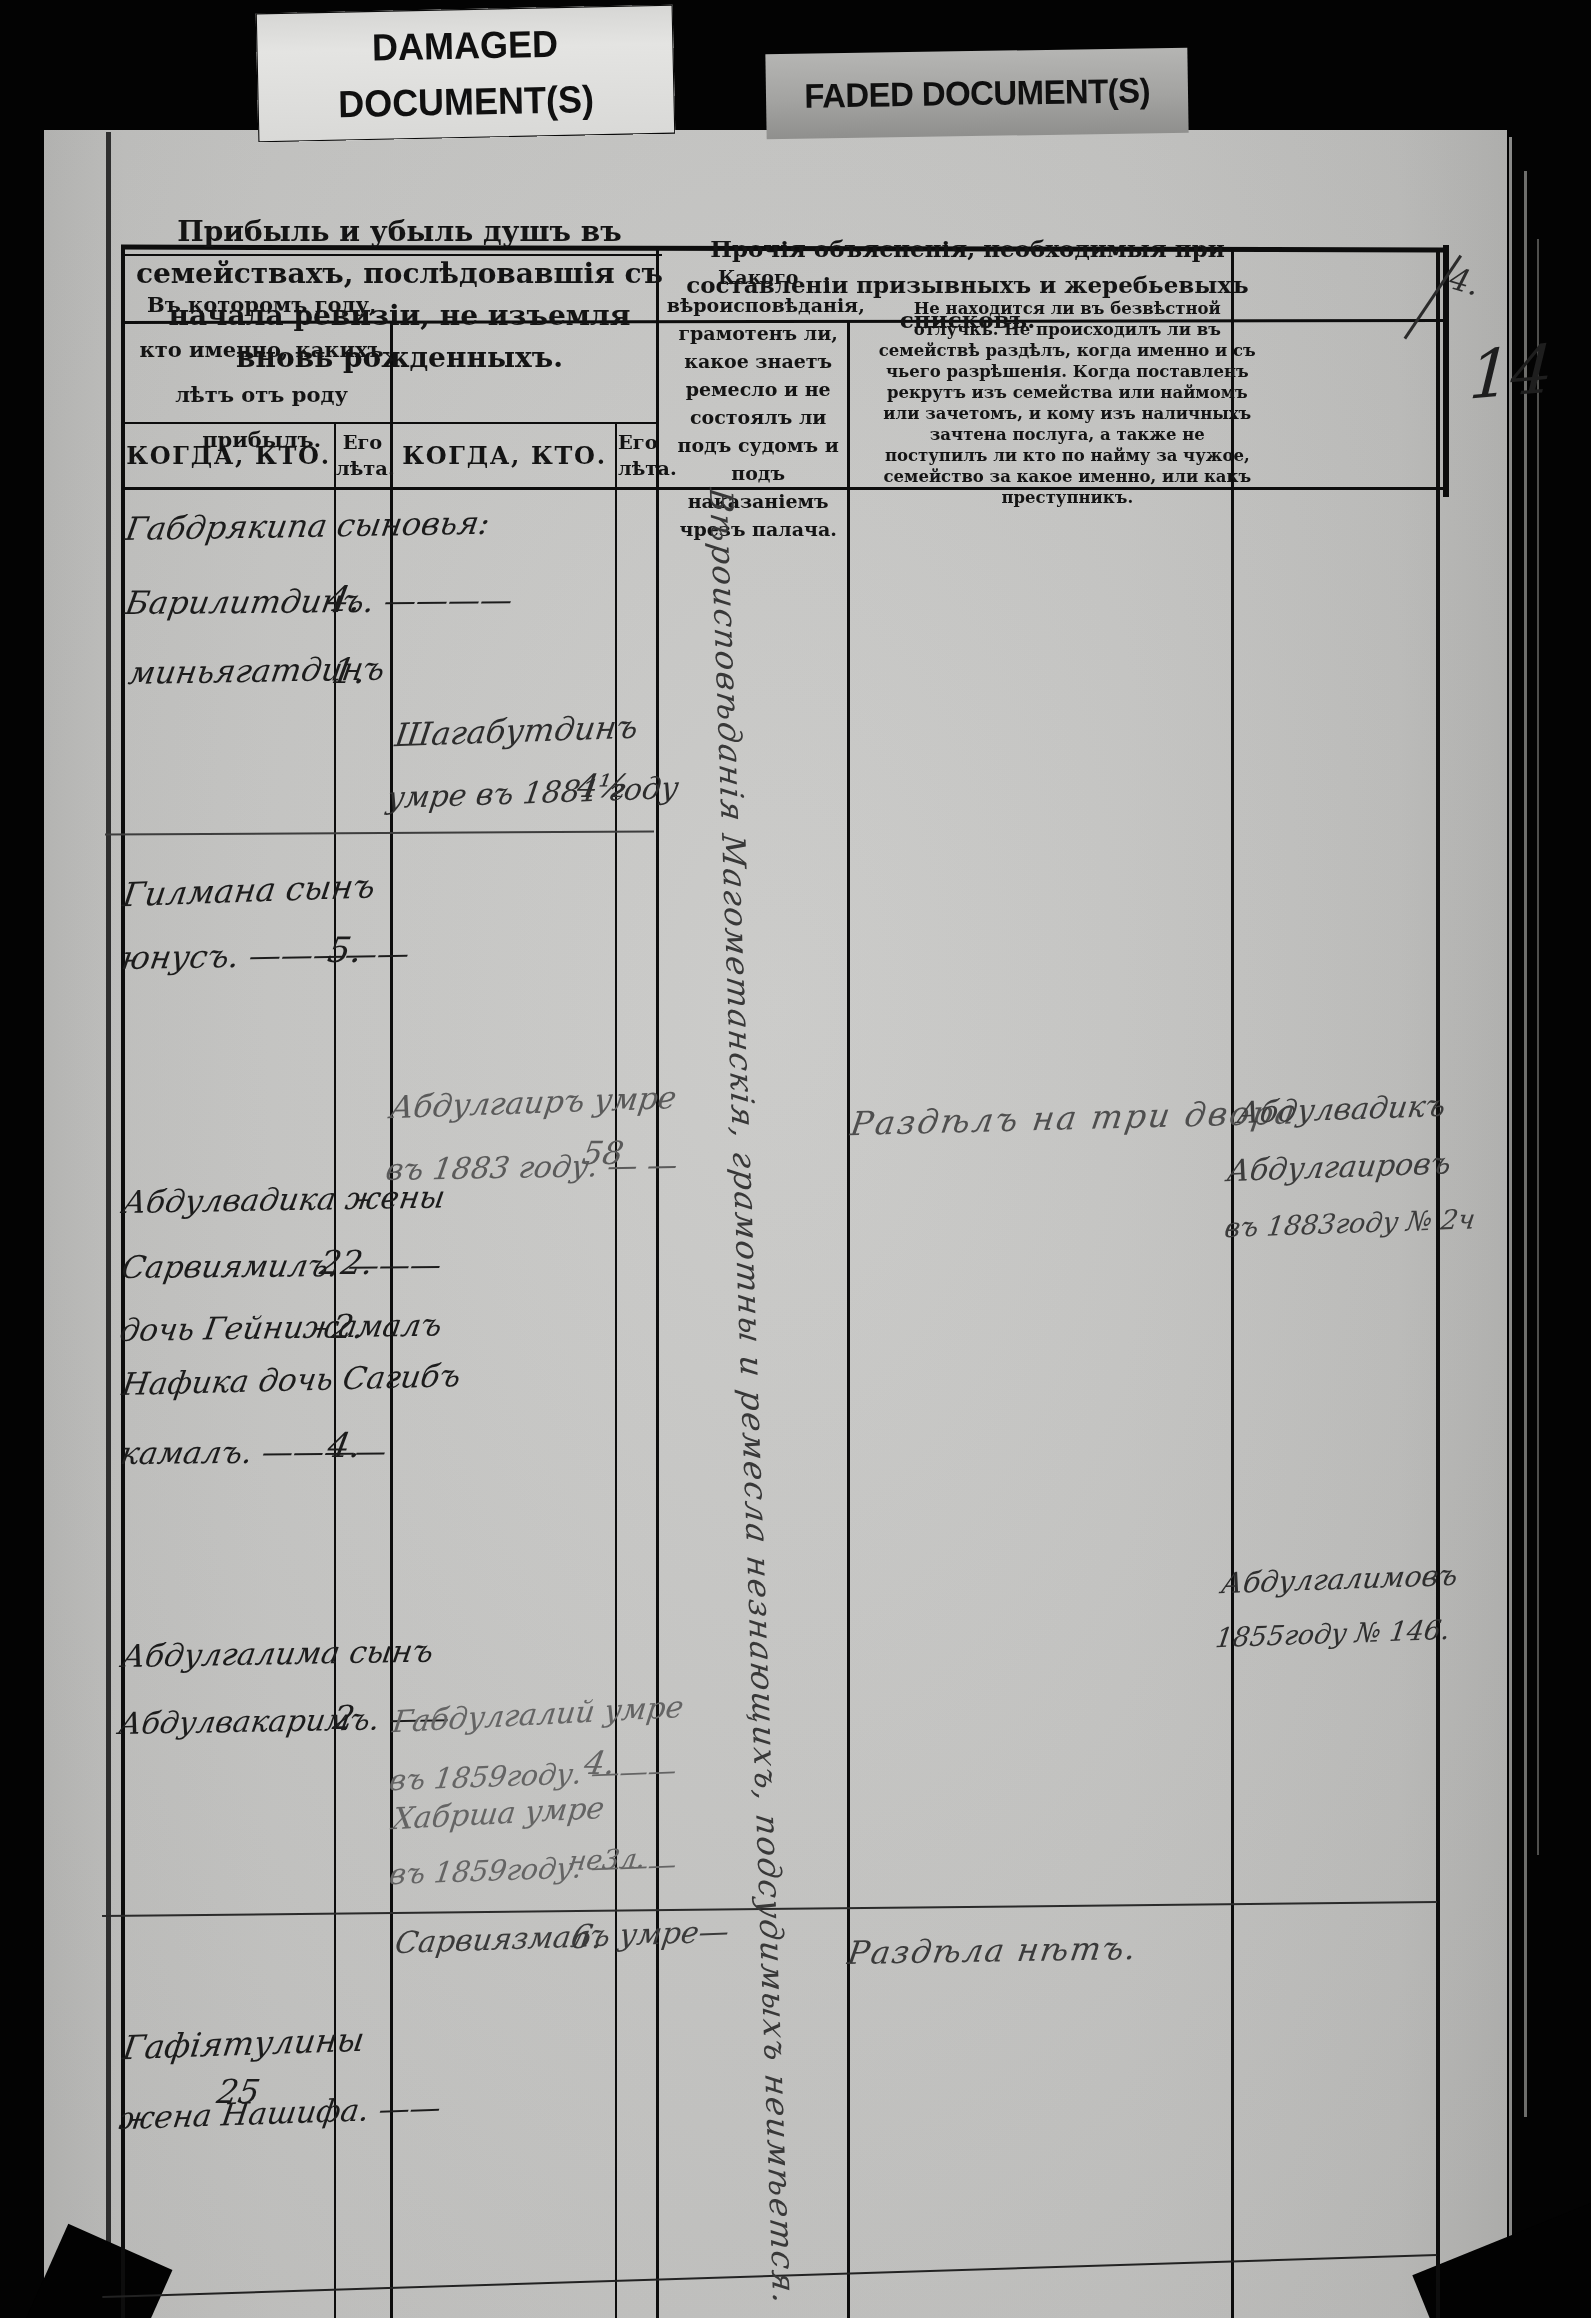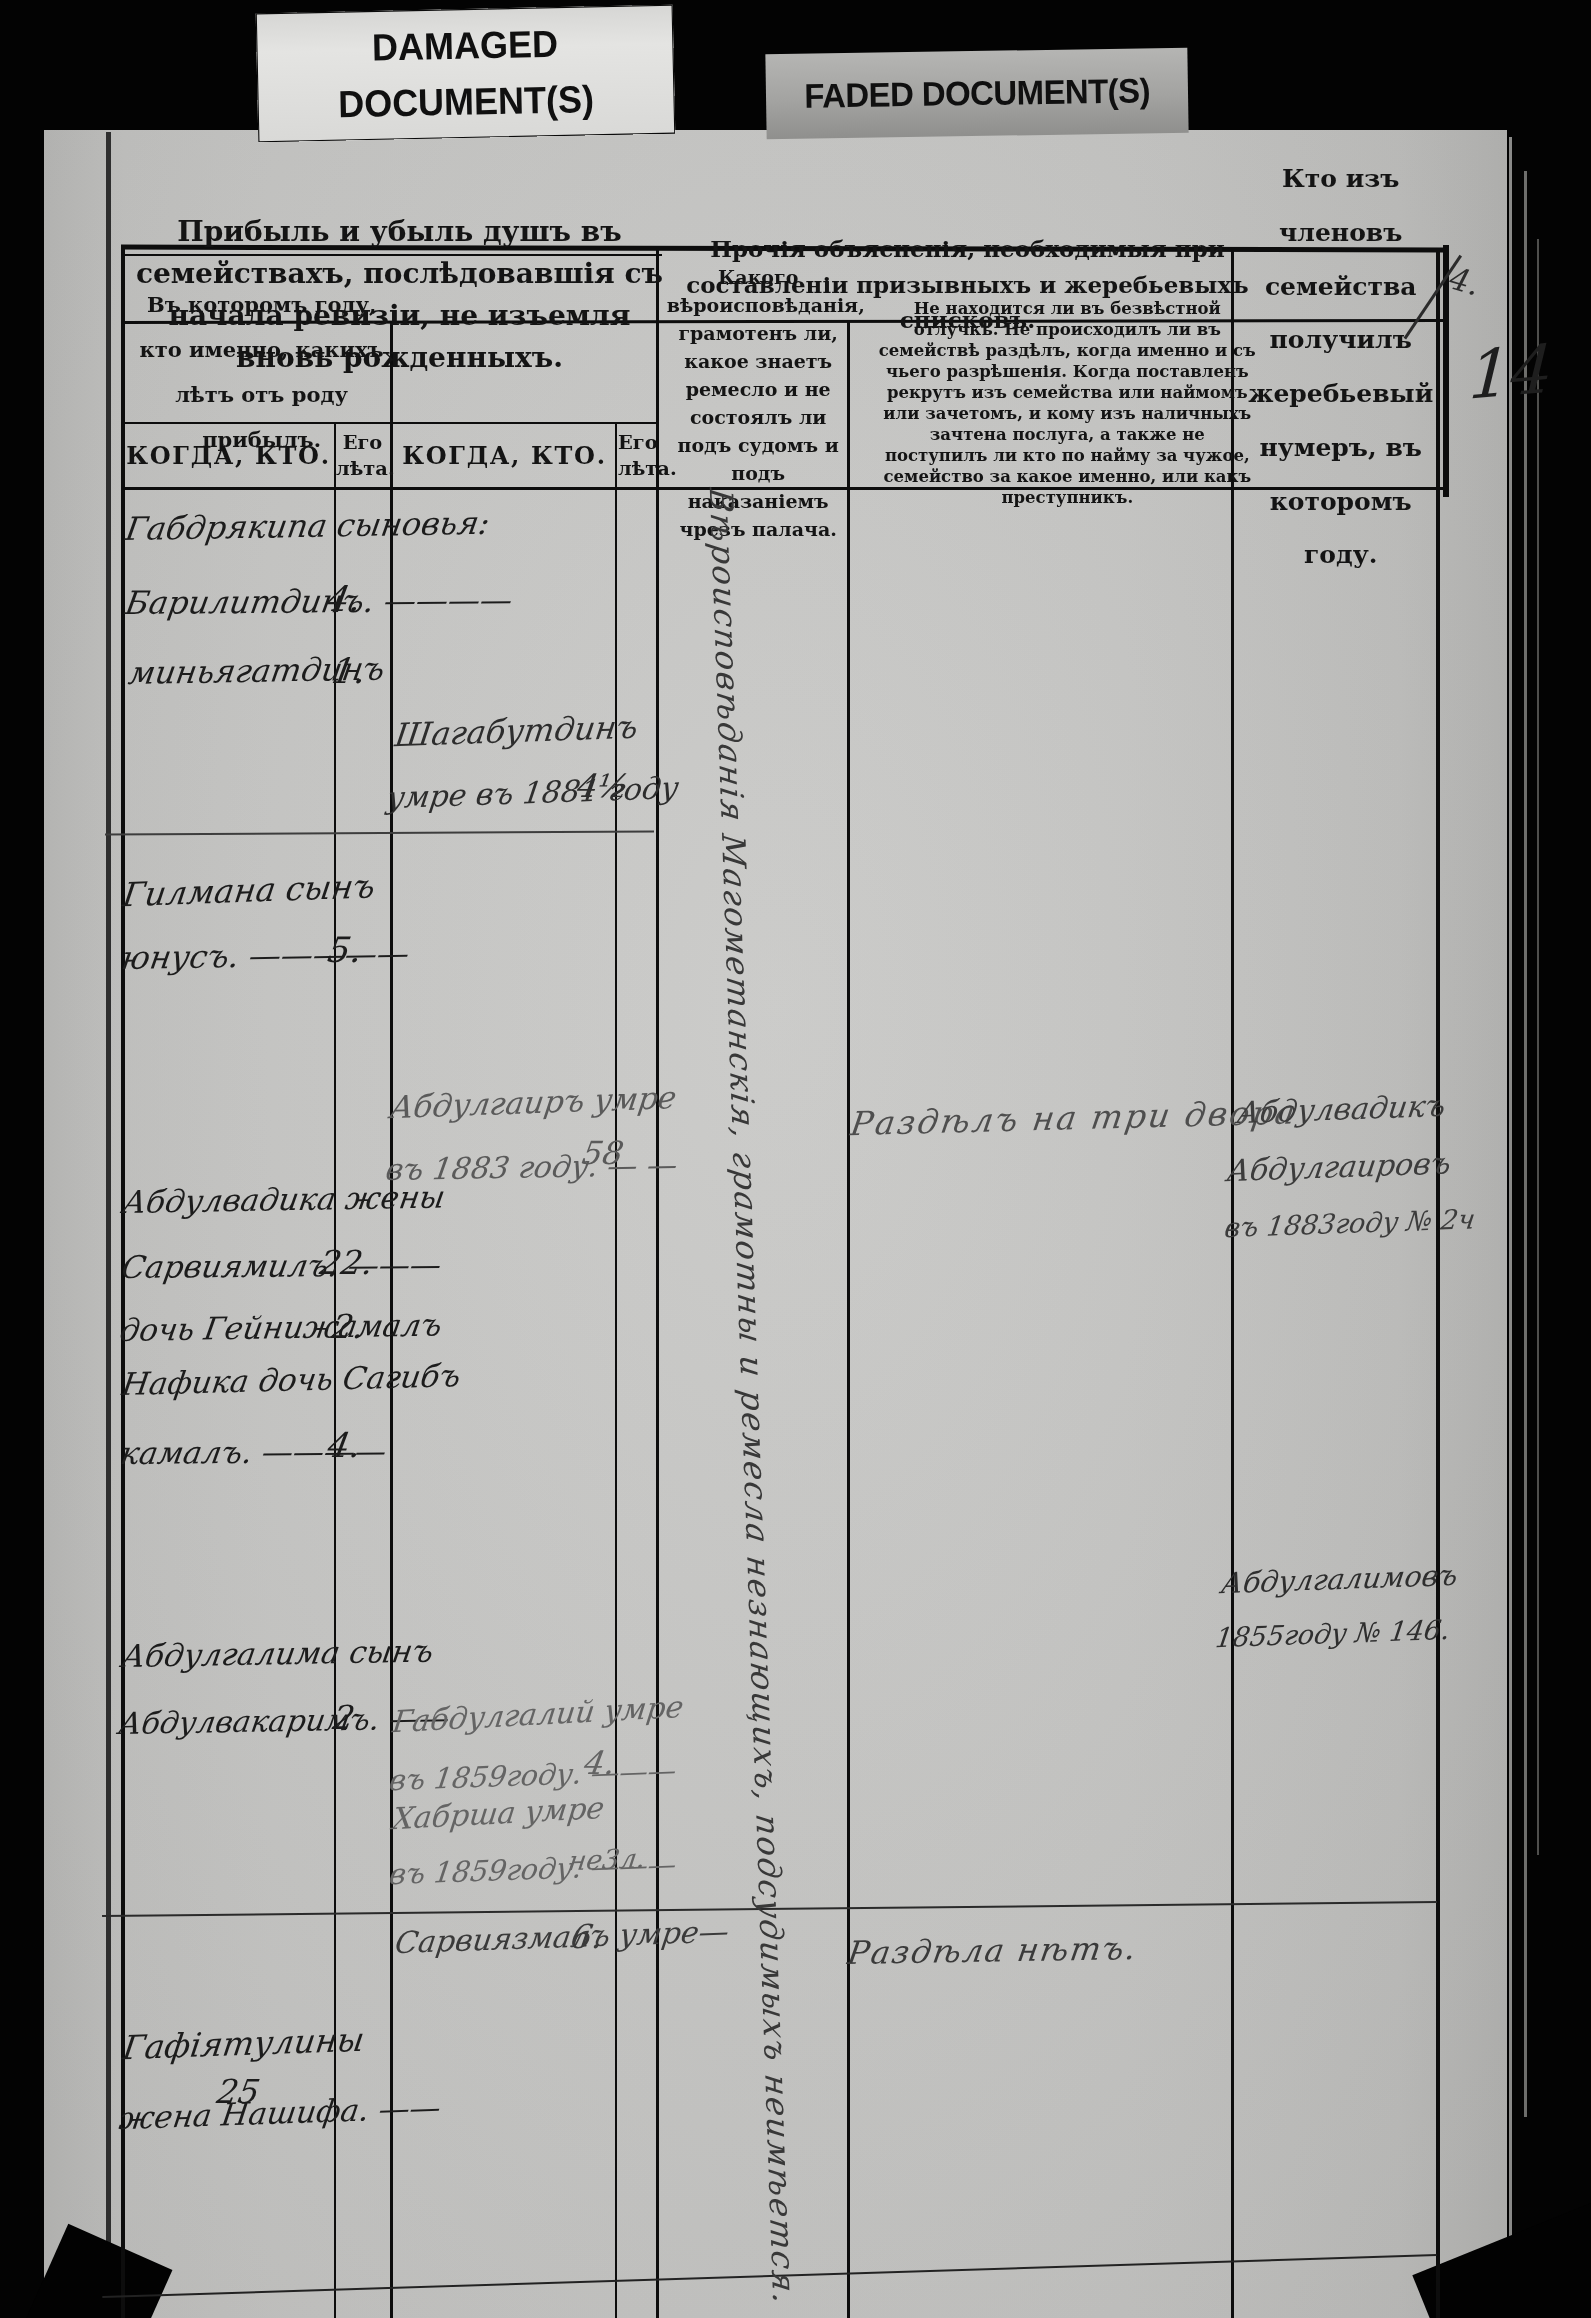--- a/index.html
+++ b/index.html
@@ -85,23 +85,20 @@
   <div class="penline" style="left:102px;top:2275px;width:1335px;height:2.3px;transform:rotate(-1.8deg);background:#222;"></div>
 
   <div class="penline" style="left:1405px;top:337px;width:100px;height:3.4px;background:#2b2b2b;transform:rotate(-56deg);transform-origin:left center;"></div>
 
   <div class="hd" style="left:125px;top:250px;width:529px;height:89px;font-size:28px;line-height:1.5;font-weight:bold;padding:0 10px;">
     <div class="inner">Прибыль и убыль душъ въ семействахъ, послѣдовавшія съ начала ревизіи, не изъемля вновь рожденныхъ.</div>
   </div>
   <div class="hd" style="left:660px;top:250px;width:569px;height:69px;font-size:23px;line-height:1.55;font-weight:bold;padding:0 23px;">
     <div class="inner">Прочія объясненія, необходимыя при составленіи призывныхъ и жеребьевыхъ списковъ.</div>
   </div>
-  <div class="hd" style="left:1236px;top:250px;width:198px;height:234px;font-size:25px;line-height:2.15;font-weight:bold;padding:0 5.7px;">
-    <div class="inner">Кто изъ членовъ семейства получилъ жеребьевый нумеръ, въ которомъ году.</div>
-  </div>
   <div class="hd" style="left:126px;top:323px;width:262px;height:98px;font-size:21px;line-height:2.15;font-weight:bold;padding:0 4.6px;align-items:center;">
     <div class="inner">Въ которомъ году, кто именно, какихъ лѣтъ отъ роду прибылъ.</div>
   </div>
   <div class="hd" style="left:661px;top:323px;width:183px;height:162px;font-size:19px;line-height:1.47;font-weight:bold;padding:0 5.7px;">
     <div class="inner">Какого вѣроисповѣданія, грамотенъ ли, какое знаетъ ремесло и не состоялъ ли подъ судомъ и подъ наказаніемъ чрезъ палача.</div>
   </div>
   <div class="hd" style="left:872px;top:323px;width:377px;height:162px;font-size:16.5px;line-height:1.27;font-weight:bold;padding:0 6.8px;text-align:justify;">
     <div class="inner" style="text-align:center;">Не находится ли въ безвѣстной отлучкѣ. Не происходилъ ли въ семействѣ раздѣлъ, когда именно и съ чьего разрѣшенія. Когда поставленъ рекрутъ изъ семейства или наймомъ или зачетомъ, и кому изъ наличныхъ зачтена послуга, а также не поступилъ ли кто по найму за чужое, семейство за какое именно, или какъ преступникъ.</div>
   </div>
   <div class="hd" style="left:126px;top:426px;width:205px;height:59px;font-size:24px;font-weight:bold;letter-spacing:1.7px;">

